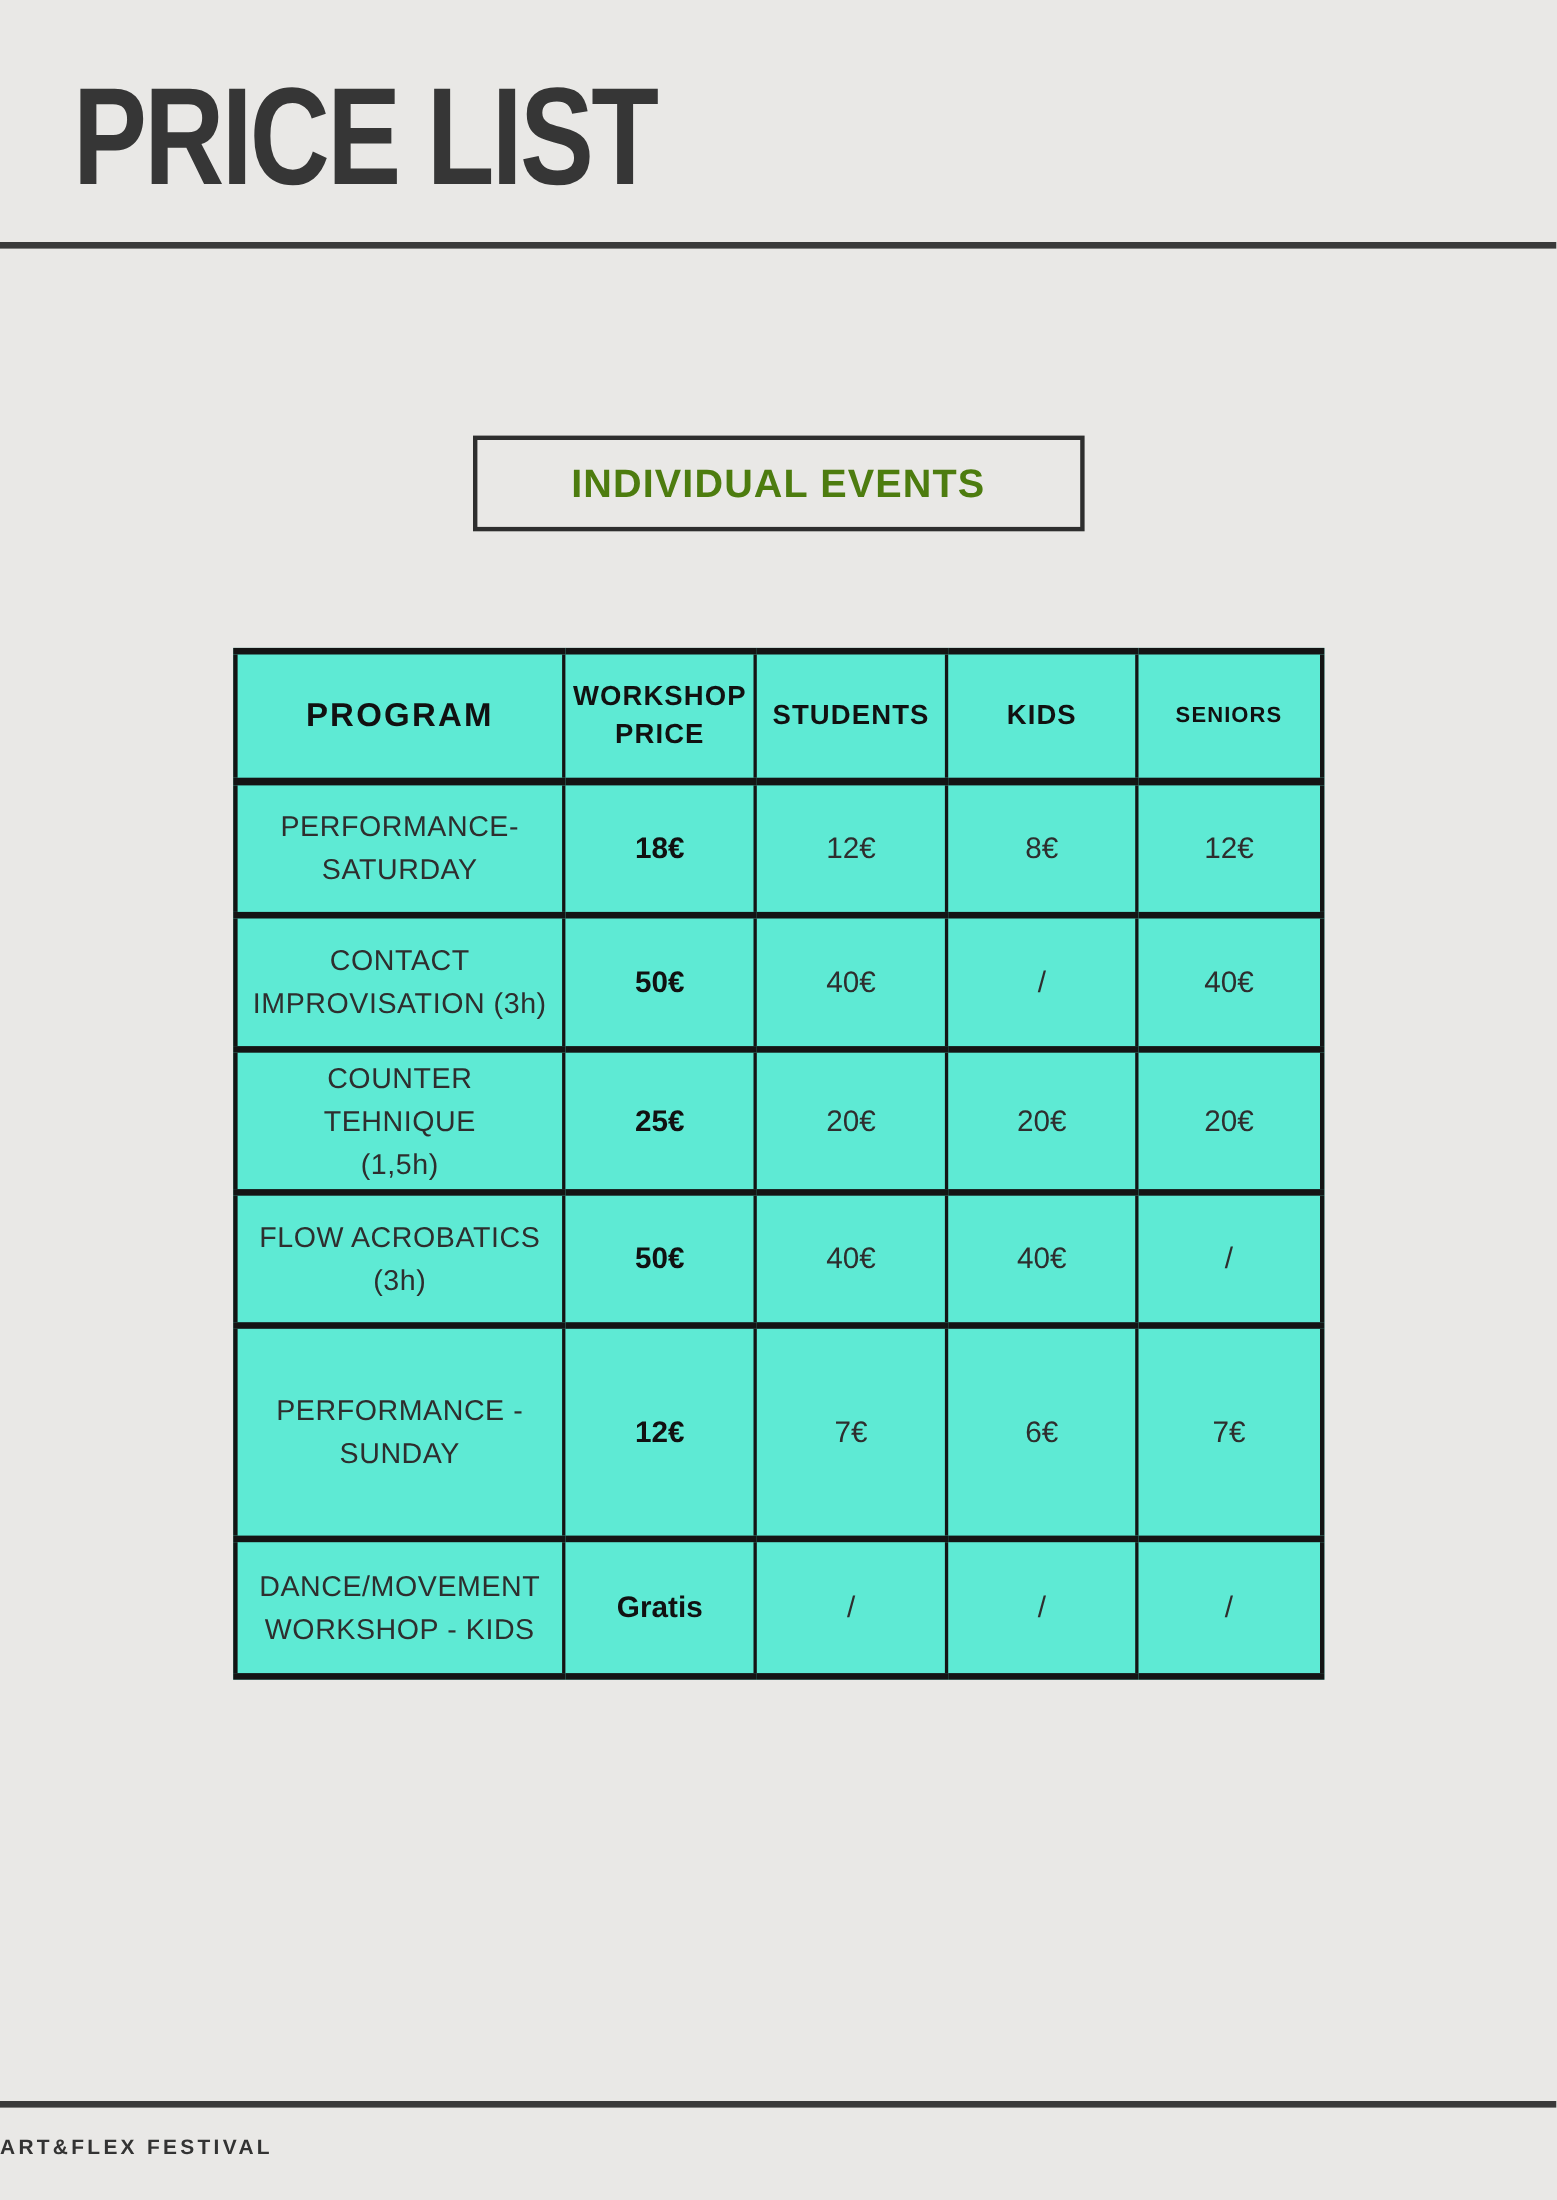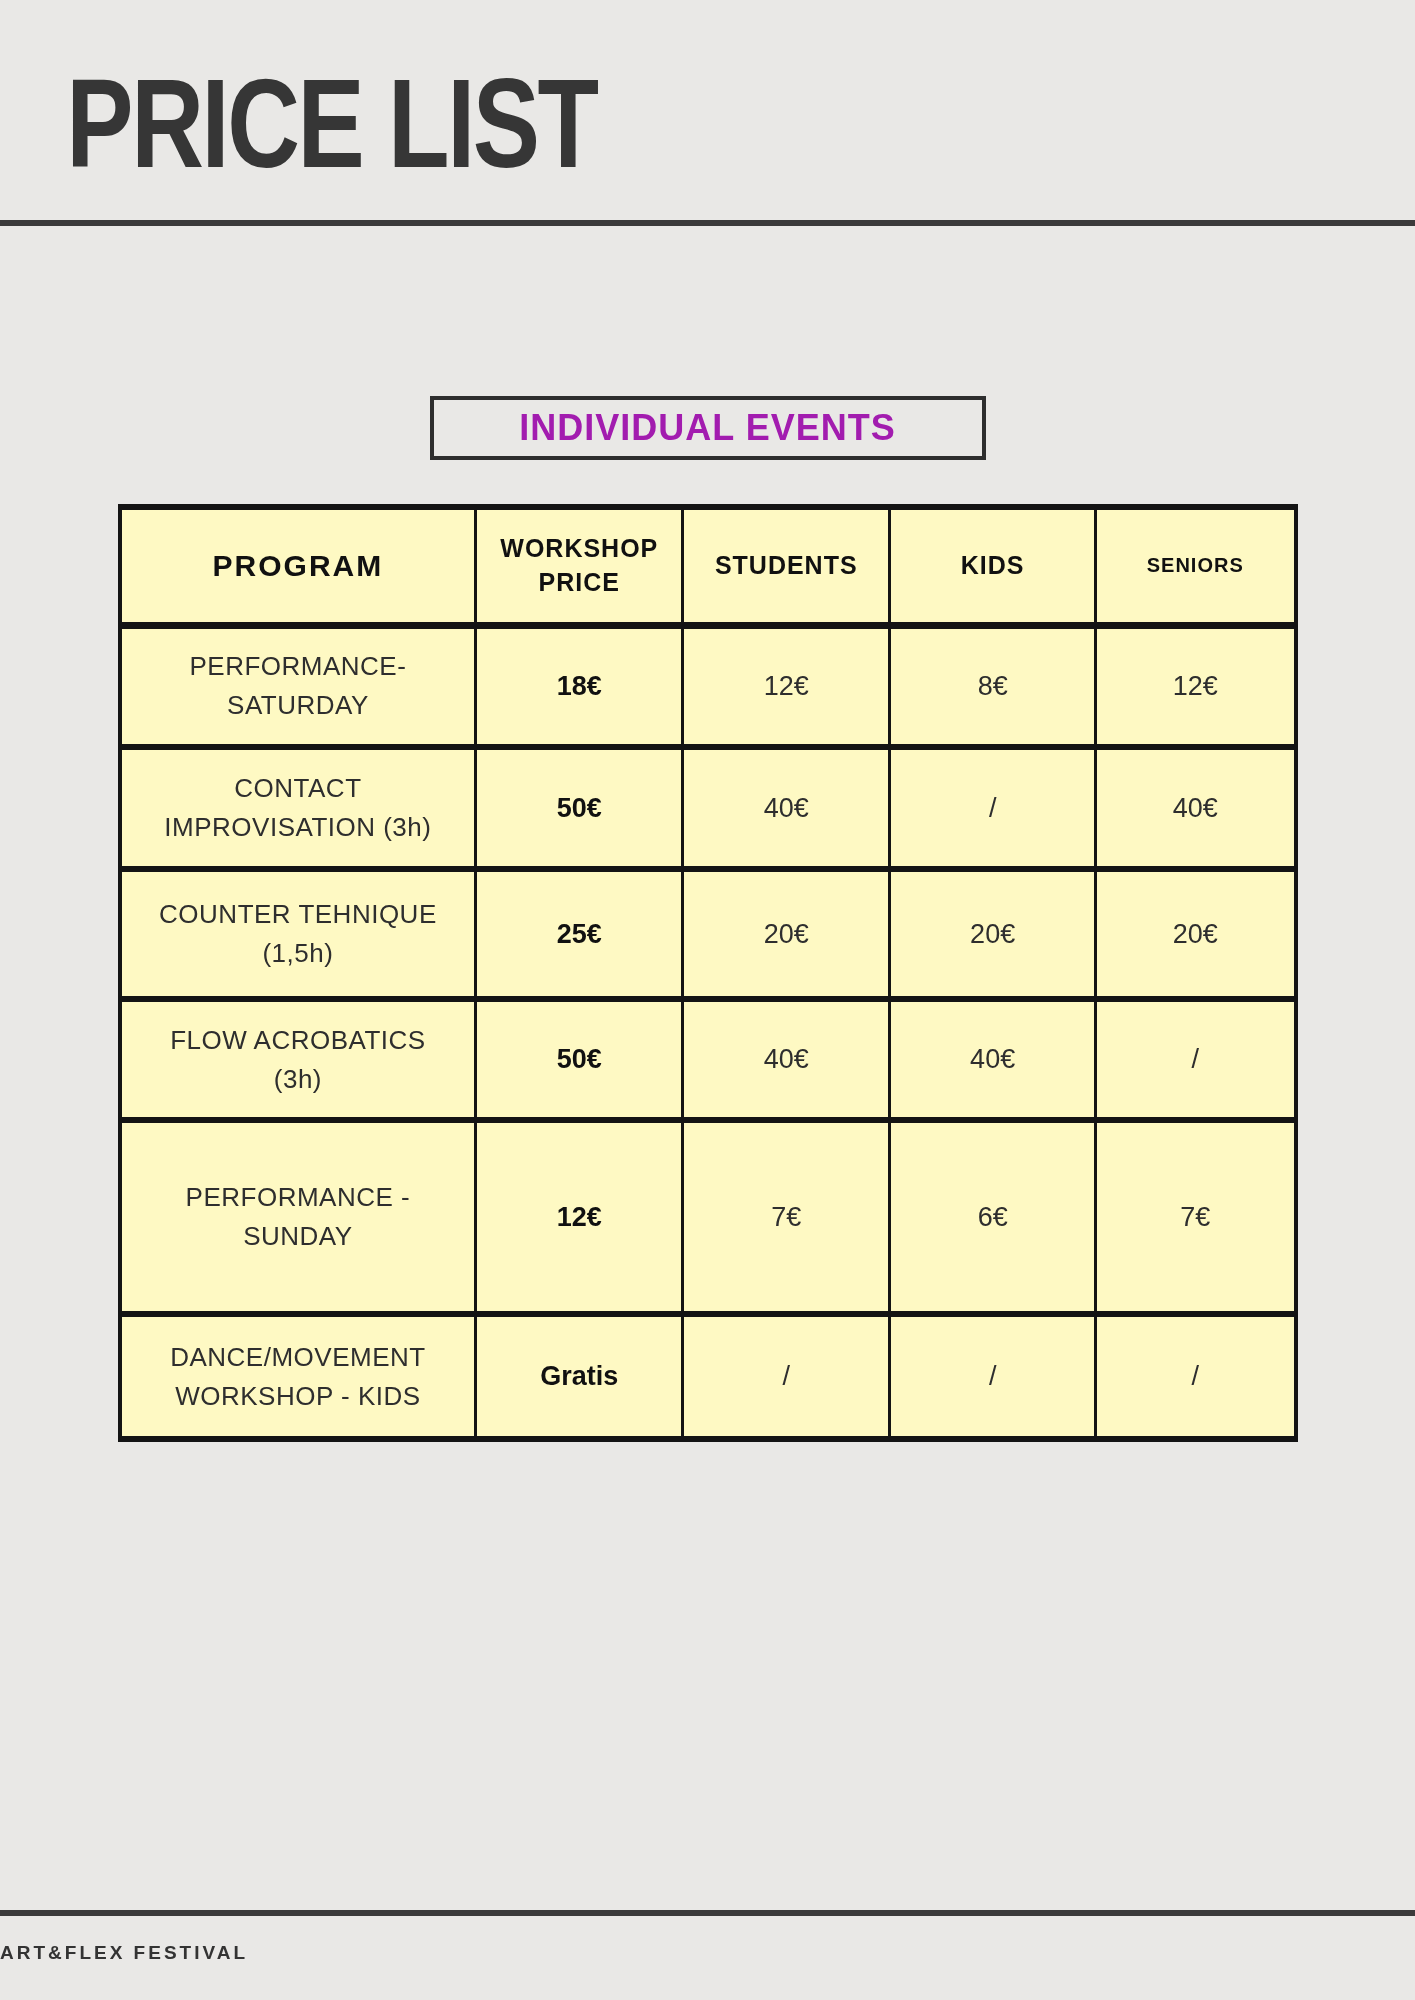--- a/index.html
+++ b/index.html
@@ -45,39 +45,39 @@
     width: 100%;
     height: 6px;
     background: #3a3a3a;
   }
   .divider.top { margin-top: 30px; }
 
   
   .section-box {
     margin: 170px auto 0 auto;
     width: 556px;
-    height: 64px;
+    height: 87px;
     border: 4px solid #2e2e2e;
     display: flex;
     align-items: center;
     justify-content: center;
     font-size: 36px;
     font-weight: 600;
     letter-spacing: 1px;
-    color: #a21caf;
+    color: #4d7c0f;
   }
 
   
   table.price-table {
-    margin: 44px auto 0 auto;
-    width: 1180px;
+    margin: 106px auto 0 auto;
+    width: 992px;
     border-collapse: collapse;
     table-layout: fixed;
     border: 4px solid #141414;
-    background: #fef9c3;
+    background: #5eead4;
   }
 
   th, td {
     border: 3px solid #141414;
     border-top-width: 6px;
     border-bottom-width: 6px;
     text-align: center;
     vertical-align: middle;
     white-space: pre-line;
   }

